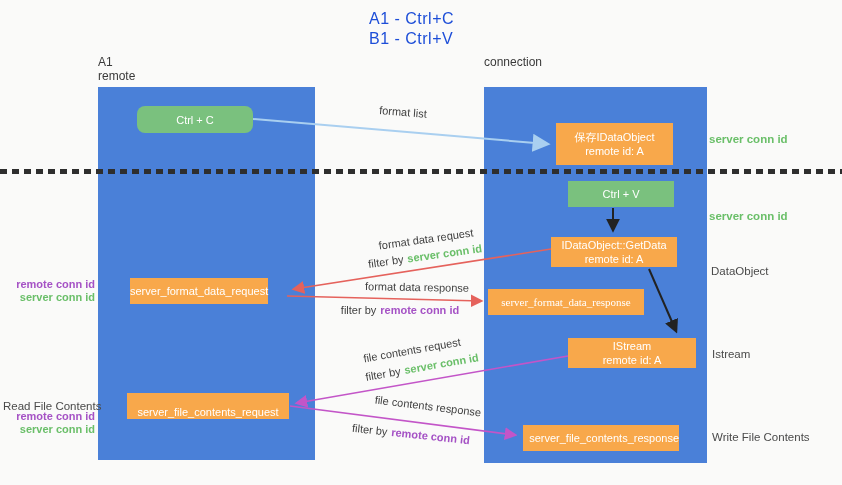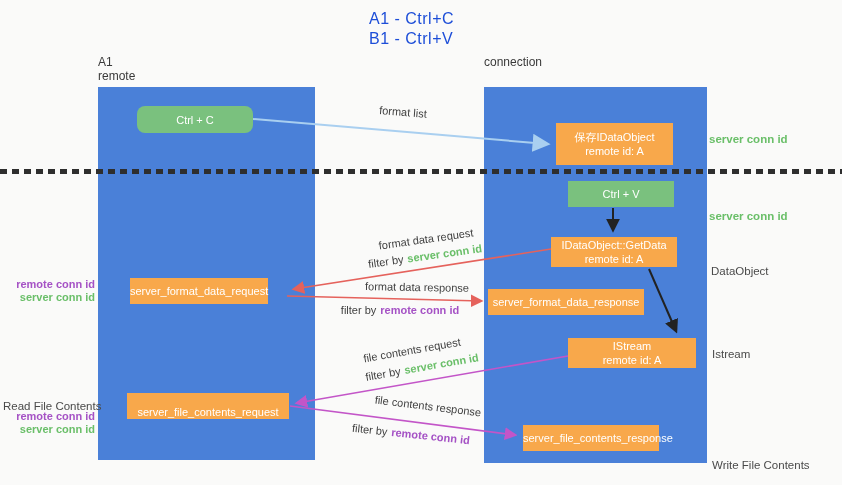--- a/index.html
+++ b/index.html
@@ -102,34 +102,34 @@
 
   <div class="abs node node-orange" style="left:551px;top:237px;width:126px;height:30px;align-items:center;">
     <div>IDataObject::GetData</div>
     <div>remote id: A</div>
   </div>
 
   <div class="abs node node-orange" style="left:130px;top:278px;width:138px;height:26px;">
     <div>server_format_data_request</div>
   </div>
 
-  <div class="abs node node-orange" style="left:488px;top:289px;width:156px;height:26px;">
+  <div class="abs node node-orange" style="left:488px;top:289px;width:156px;height:26px;font-family:Liberation Serif, serif;">
     <div>server_format_data_response</div>
   </div>
 
   <div class="abs node node-orange" style="left:568px;top:338px;width:128px;height:30px;">
     <div>IStream</div>
     <div>remote id: A</div>
   </div>
 
   <div class="abs node node-orange" style="left:127px;top:393px;width:162px;height:26px;justify-content:flex-end;">
     <div>server_file_contents_request</div>
   </div>
 
-  <div class="abs node node-orange" style="left:523px;top:425px;width:136px;height:26px;text-align:right;">
+  <div class="abs node node-orange" style="left:523px;top:425px;width:156px;height:26px;text-align:right;">
     <div>server_file_contents_response</div>
   </div>
 
   <div class="abs arrow-label" style="left:318px;top:106px;transform:rotate(4.5deg);">format list</div>
 
   <div class="abs arrow-label" style="left:341px;top:233px;transform:rotate(-8deg);">format data request</div>
   <div class="abs arrow-label" style="left:340px;top:250px;transform:rotate(-8deg);">
     <span class="filter-prefix">filter by</span><span class="key-green">server conn id</span>
   </div>
 
@@ -157,15 +157,15 @@
 
   <div class="abs side-pair" style="left:10px;top:410px;">
     <div class="key-purple">remote conn id</div>
     <div class="key-green">server conn id</div>
   </div>
 
   <div class="abs green-note" style="left:709px;top:133px;">server conn id</div>
   <div class="abs green-note" style="left:709px;top:210px;">server conn id</div>
   <div class="abs side-note" style="left:711px;top:245px;margin-top:20px;">DataObject</div>
   <div class="abs side-note" style="left:712px;top:348px;">Istream</div>
-  <div class="abs side-note" style="left:712px;top:431px;margin-top:28px;">Write File Contents</div>
+  <div class="abs side-note" style="left:712px;top:431px;">Write File Contents</div>
 
 </div>
 
 </body></html>

